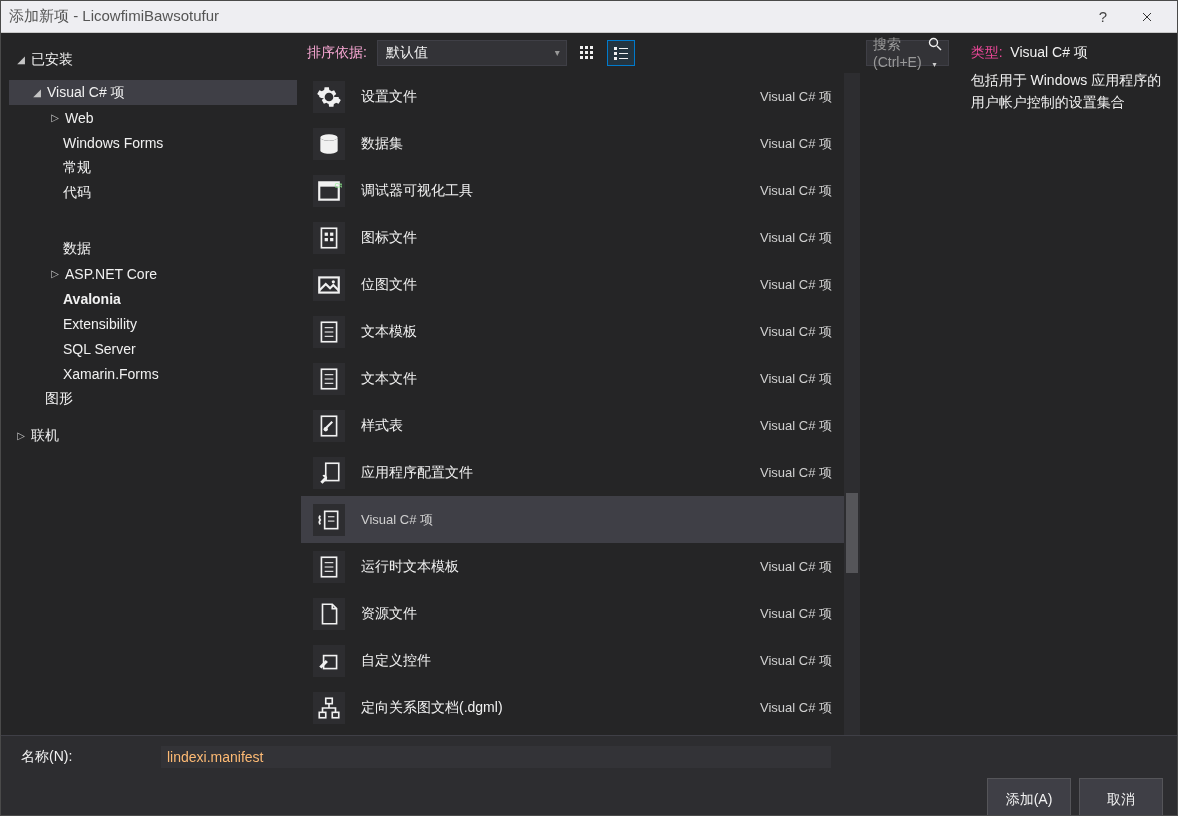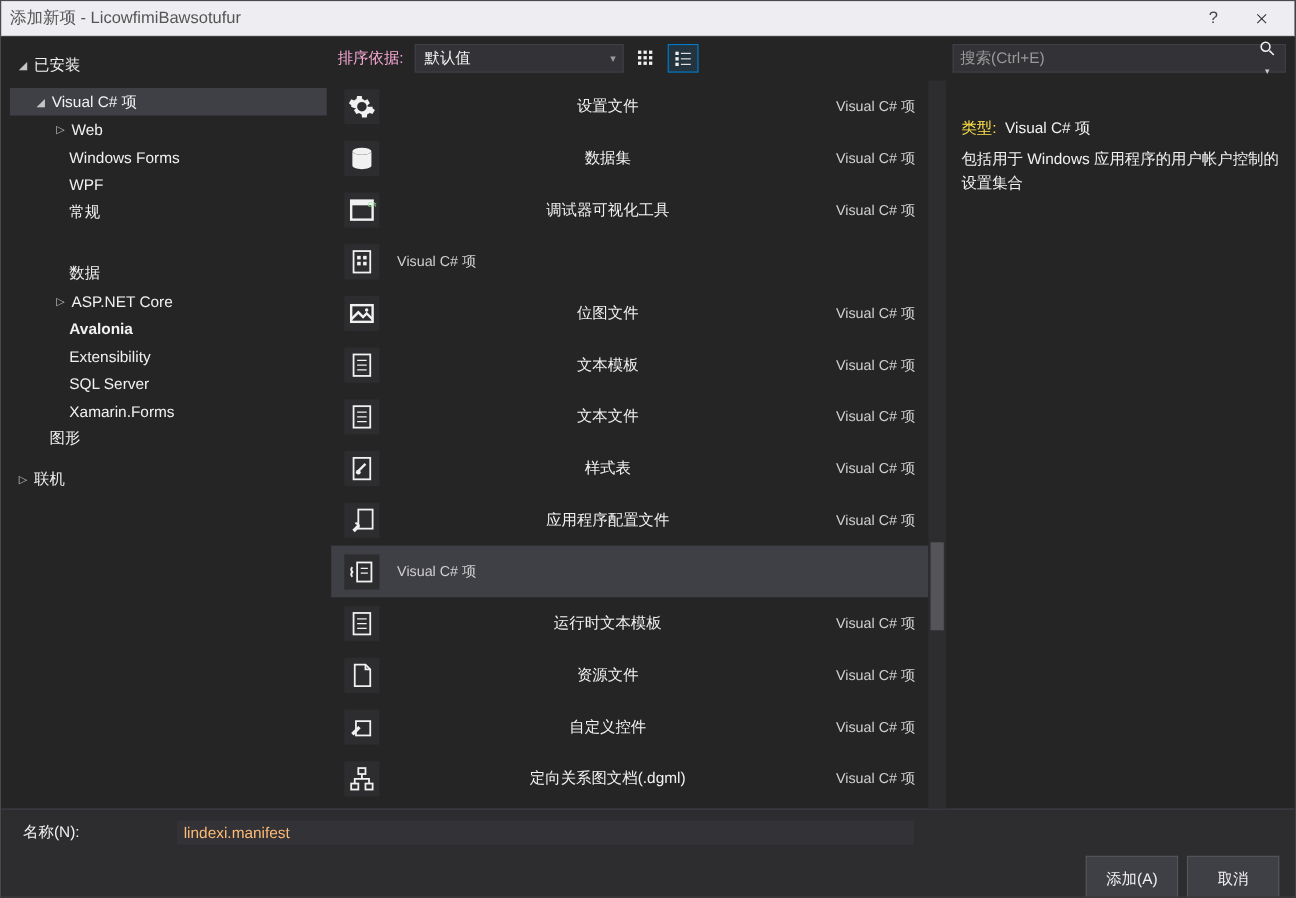--- a/index.html
+++ b/index.html
@@ -86,21 +86,20 @@
   .viewbtn {
     width:28px; height:26px;
     display:flex; align-items:center; justify-content:center;
   }
   .viewbtn.sel { border:1px solid #007acc; background:#1c97ea22; }
   .viewbtn svg { display:block; }
   .template-list {
     flex:1;
     overflow:hidden;
     position:relative;
-    text-align:center;
   }
   .template-scroll {
     position:absolute; right:0; top:0; bottom:0;
     width:16px;
     background:#2d2d30;
   }
   .template-thumb {
     position:absolute; left:2px; right:2px;
     top:420px; height:80px;
     background:#555559;
@@ -118,42 +117,41 @@
   .titem .ticon {
     width:32px; height:32px;
     display:flex; align-items:center; justify-content:center;
     background:#2d2d30;
   }
   .titem .tname { flex:1; }
   .titem .ttype { color:#d0d0d0; font-size:13px; }
   
   .right {
     flex:1;
-    display:flex; flex-direction:column;
+    display:flex; flex-direction:row;
     padding:0;
-    gap:24px;
   }
   .searchwrap {
     padding:6px 8px 6px 6px;
     height:40px;
     display:flex; align-items:center;
   }
   .searchbox {
     flex:1;
     background:#333337;
     border:1px solid #3f3f46;
     height:26px;
     display:flex; align-items:center;
     padding:0 6px;
     color:#aaa;
   }
   .searchbox .si { margin-left:auto; width:20px; text-align:center; }
   .searchplaceholder { color:#999; }
   .desc { padding:8px 14px; color:#f1f1f1; line-height:22px; font-size:14px; }
-  .desc .lbl { color:#fde047; }
+  .desc .lbl { color:#ec4899; }
   
   .bottom {
     height:80px;
     background:#2d2d30;
     border-top:1px solid #3f3f46;
     padding:10px 14px 10px 20px;
     display:flex; flex-direction:column; gap:10px;
   }
   .namerow { display:flex; align-items:center; gap:80px; }
   .namerow label { color:#f1f1f1; width:60px; }
@@ -204,24 +202,24 @@
       <span>Visual C# 项</span>
     </div>
     <div class="tree-node" style="padding-left:40px;">
       <span class="chev">▷</span>
       <span>Web</span>
     </div>
     <div class="tree-node" style="padding-left:54px;">
       <span>Windows Forms</span>
     </div>
     <div class="tree-node" style="padding-left:54px;">
-      <span>WPF</span>
-    </div>
-    <div class="tree-node" style="padding-left:54px;">
       <span>常规</span>
+    </div>
+    <div class="tree-node" style="padding-left:54px;">
+      <span>代码</span>
     </div>
     <div class="tree-node" style="padding-left:54px;margin-top:31px;">
       <span>数据</span>
     </div>
     <div class="tree-node" style="padding-left:40px;">
       <span class="chev">▷</span>
       <span>ASP.NET Core</span>
     </div>
     <div class="tree-node" style="padding-left:54px;font-weight:bold;">
       <span>Avalonia</span>
@@ -317,20 +315,21 @@
             <svg width="26" height="26" viewBox="0 0 24 24">
               <rect x="5" y="3" width="14" height="18" fill="none" stroke="#f1f1f1" stroke-width="1.5"></rect>
               <g fill="#f1f1f1">
                 <rect x="8" y="7" width="3" height="3"></rect>
                 <rect x="13" y="7" width="3" height="3"></rect>
                 <rect x="8" y="12" width="3" height="3"></rect>
                 <rect x="13" y="12" width="3" height="3"></rect>
               </g>
             </svg>
           </div>
+          <div class="tname">图标文件</div>
           <div class="ttype">Visual C# 项</div>
         </div>
         <div class="titem">
           <div class="ticon">
             <svg width="26" height="26" viewBox="0 0 24 24">
               <rect x="3" y="5" width="18" height="14" fill="none" stroke="#f1f1f1" stroke-width="2"></rect>
               <polyline points="3,17 9,11 13,15 16,12 21,17" fill="none" stroke="#f1f1f1" stroke-width="2"></polyline>
               <circle cx="16" cy="9" r="1.5" fill="#f1f1f1"></circle>
             </svg>
           </div>

